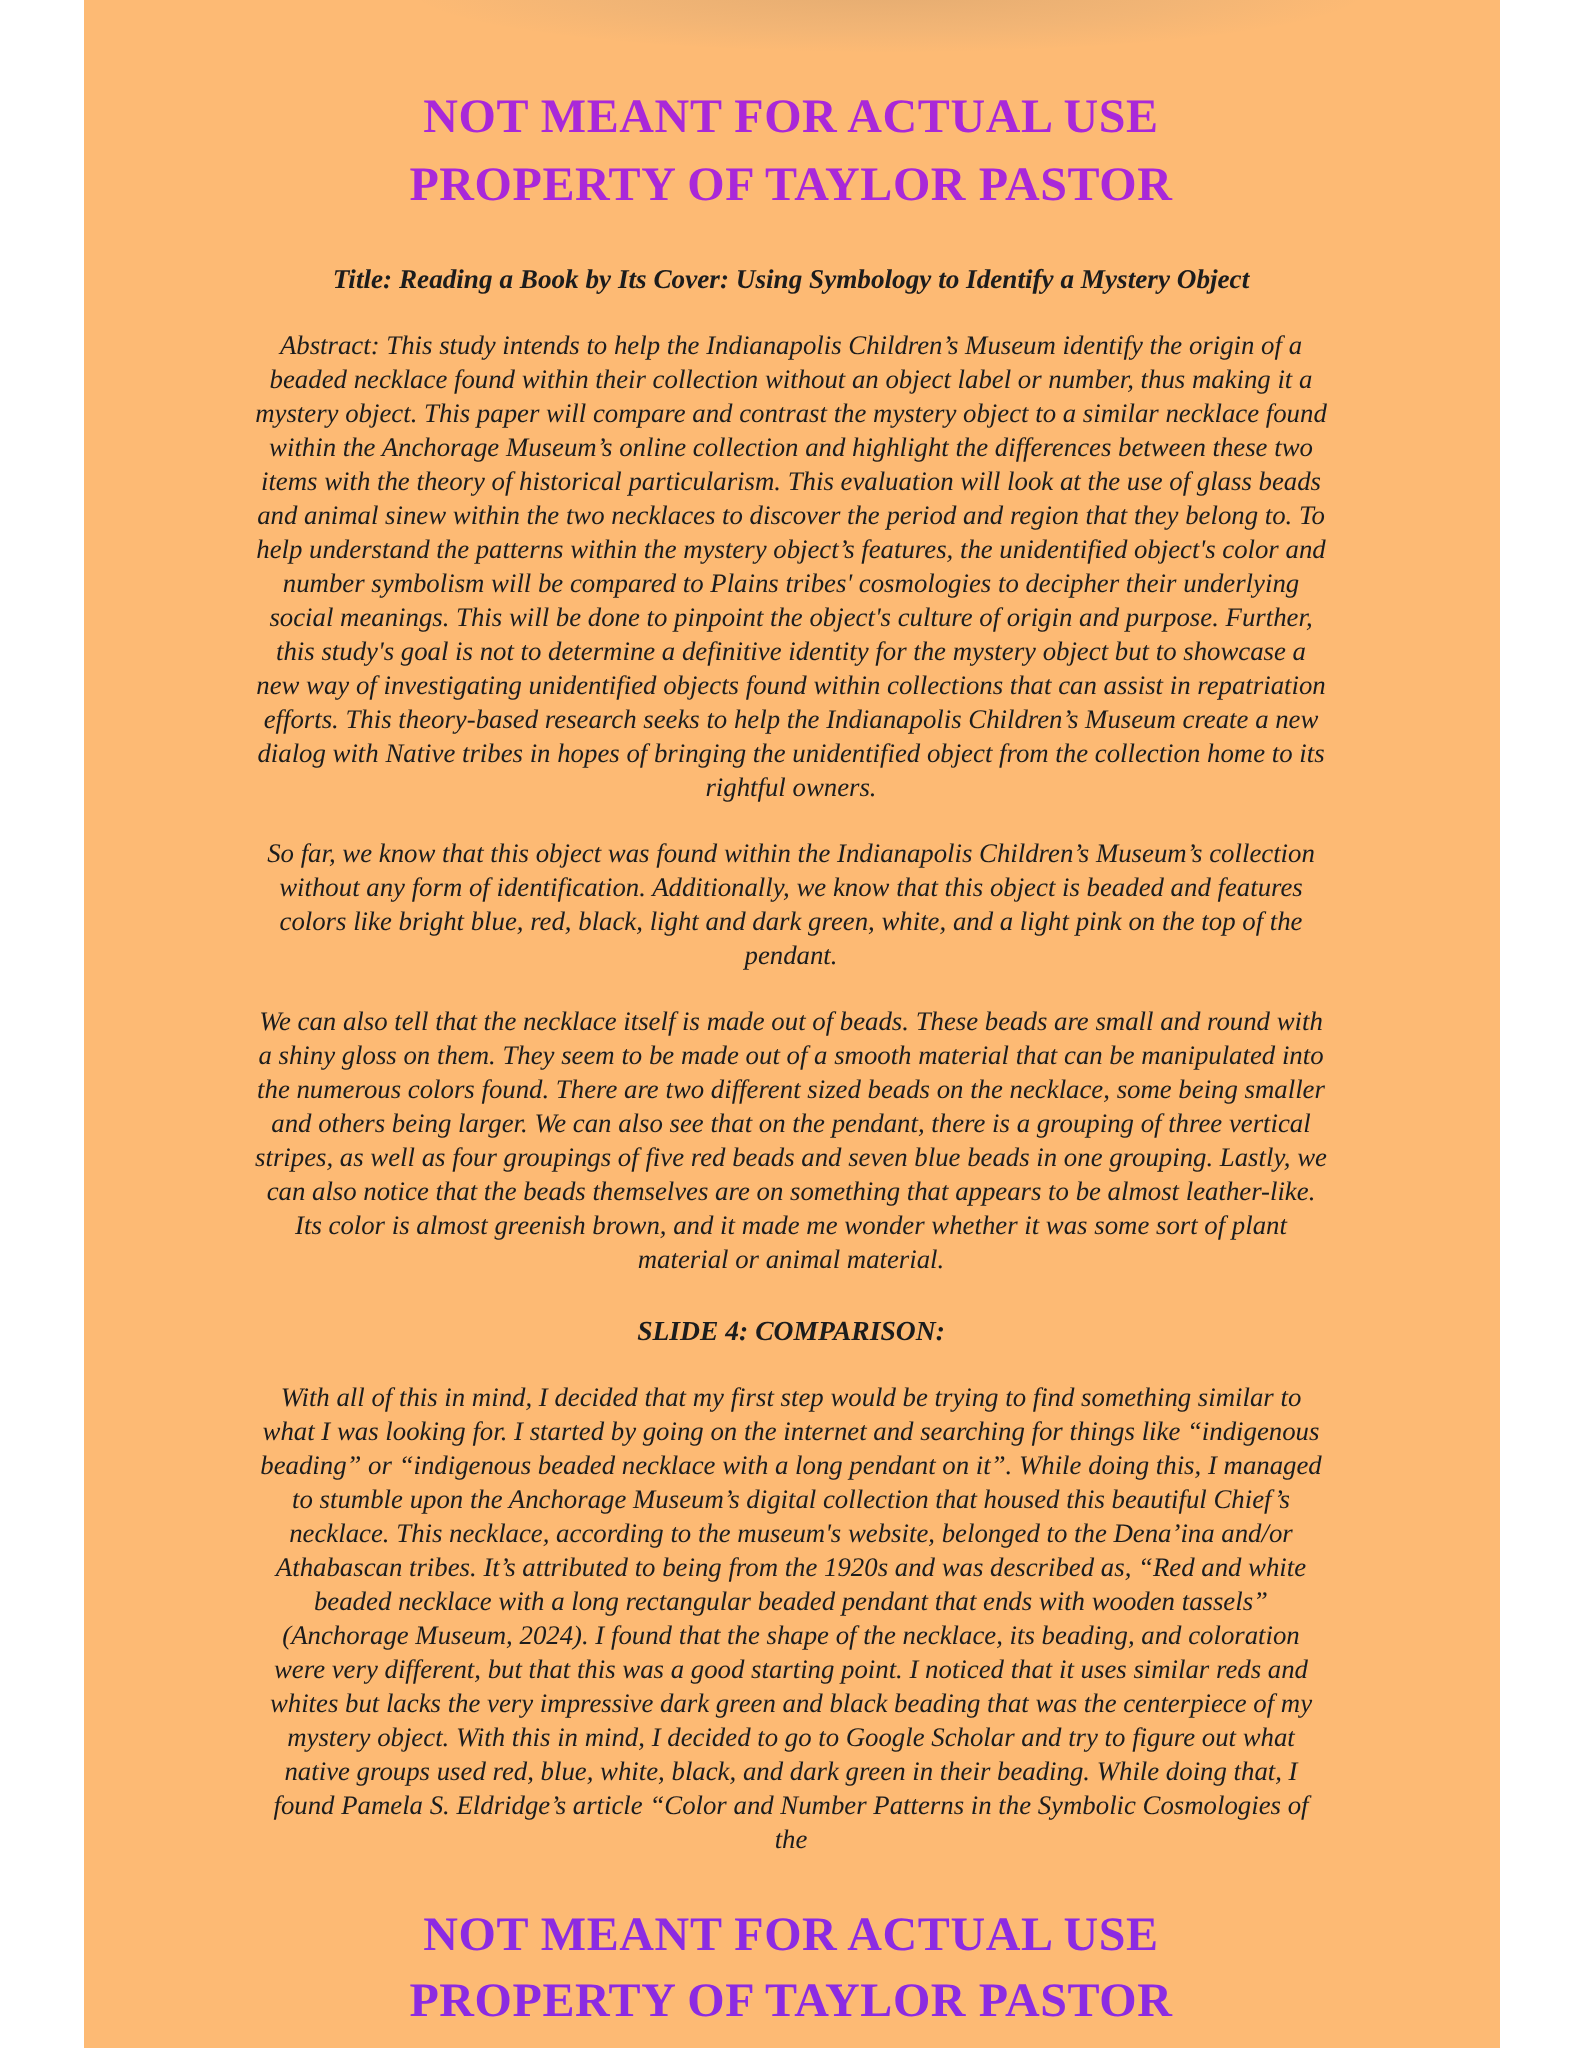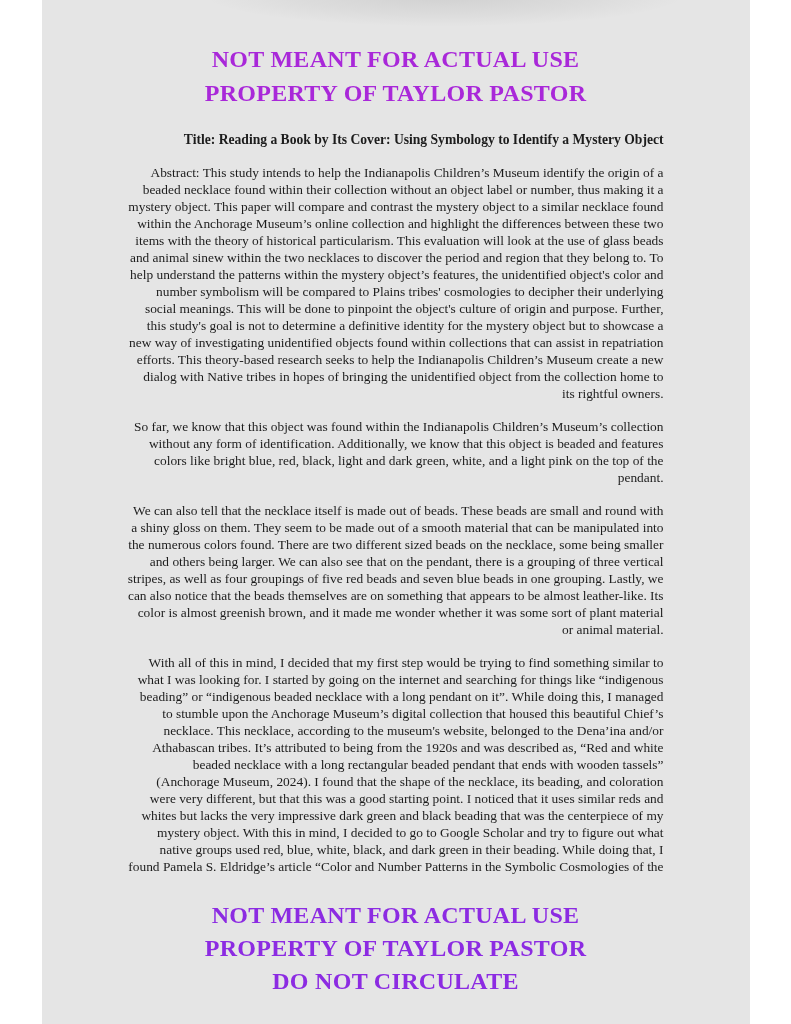--- a/index.html
+++ b/index.html
@@ -1,21 +1,21 @@
 <!DOCTYPE html>
 <html style="--wm-top-color: #a928d9; --wm-bottom-color: #8c2be2;"><head>
 <meta charset="utf-8">
 <style>
   html, body { margin: 0; padding: 0; background: #ffffff; }
   .page {
     position: relative;
     width: 708px;
     height: 1024px;
     margin: 0 auto;
-    background: #e5e5e5;
+    background: #fdba74;
     overflow: hidden;
     font-family: "Liberation Serif", "DejaVu Serif", serif;
     color: #1c1c1c;
   }
   
   .top-shadow {
     position: absolute;
     top: -36px;
     left: 165px;
     width: 475px;
@@ -33,21 +33,22 @@
     font-size: 24px;
     line-height: 34px;
     letter-spacing: 0.3px;
   }
   .wm-top { padding-top: 42px; color: var(--wm-top-color, #a928d9); }
   .wm-bottom { margin-top: 24px; line-height: 33px; color: var(--wm-bottom-color, #8c2be2); }
   .content {
     padding: 0 86px;
     font-size: 13.4px;
     line-height: 17px;
-    text-align: right;
+    text-align: center;
+    font-style: italic;
   }
   .doc-title {
     margin: 21px 0 0 0;
     font-weight: bold;
     font-size: 13.6px;
     line-height: 17px;
   }
   .abstract { margin: 15px 0 0 0; }
   .para { margin: 16px 0 0 0; }
   .sec-heading {
@@ -74,20 +75,21 @@
 
     <p class="doc-title">Title: Reading a Book by Its Cover: Using Symbology to Identify a Mystery Object</p>
 
     <p class="para abstract">Abstract: This study intends to help the Indianapolis Children’s Museum identify the origin of a beaded necklace found within their collection without an object label or number, thus making it a mystery object. This paper will compare and contrast the mystery object to a similar necklace found within the Anchorage Museum’s online collection and highlight the differences between these two items with the theory of historical particularism. This evaluation will look at the use of glass beads and animal sinew within the two necklaces to discover the period and region that they belong to. To help understand the patterns within the mystery object’s features, the unidentified object's color and number symbolism will be compared to Plains tribes' cosmologies to decipher their underlying social meanings. This will be done to pinpoint the object's culture of origin and purpose. Further, this study's goal is not to determine a definitive identity for the mystery object but to showcase a new way of investigating unidentified objects found within collections that can assist in repatriation efforts. This theory-based research seeks to help the Indianapolis Children’s Museum create a new dialog with Native tribes in hopes of bringing the unidentified object from the collection home to its rightful owners.</p>
 
 
     <p class="para">So far, we know that this object was found within the Indianapolis Children’s Museum’s collection without any form of identification. Additionally, we know that this object is beaded and features colors like bright blue, red, black, light and dark green, white, and a light pink on the top of the pendant.</p>
 
     <p class="para">We can also tell that the necklace itself is made out of beads. These beads are small and round with a shiny gloss on them. They seem to be made out of a smooth material that can be manipulated into the numerous colors found. There are two different sized beads on the necklace, some being smaller and others being larger. We can also see that on the pendant, there is a grouping of three vertical stripes, as well as four groupings of five red beads and seven blue beads in one grouping. Lastly, we can also notice that the beads themselves are on something that appears to be almost leather-like. Its color is almost greenish brown, and it made me wonder whether it was some sort of plant material or animal material.</p>
 
+    <p class="sec-heading tight">SLIDE 4: COMPARISON:</p>
 
     <p class="para">With all of this in mind, I decided that my first step would be trying to find something similar to what I was looking for. I started by going on the internet and searching for things like “indigenous beading” or “indigenous beaded necklace with a long pendant on it”. While doing this, I managed to stumble upon the Anchorage Museum’s digital collection that housed this beautiful Chief’s necklace. This necklace, according to the museum's website, belonged to the Dena’ina and/or Athabascan tribes. It’s attributed to being from the 1920s and was described as, “Red and white beaded necklace with a long rectangular beaded pendant that ends with wooden tassels” (Anchorage Museum, 2024). I found that the shape of the necklace, its beading, and coloration were very different, but that this was a good starting point. I noticed that it uses similar reds and whites but lacks the very impressive dark green and black beading that was the centerpiece of my mystery object. With this in mind, I decided to go to Google Scholar and try to figure out what native groups used red, blue, white, black, and dark green in their beading. While doing that, I found Pamela S. Eldridge’s article “Color and Number Patterns in the Symbolic Cosmologies of the</p>
 
   </div>
 
   <div class="wm wm-bottom">
     <div>NOT MEANT FOR ACTUAL USE</div>
     <div>PROPERTY OF TAYLOR PASTOR</div>
     <div>DO NOT CIRCULATE</div>
   </div>

